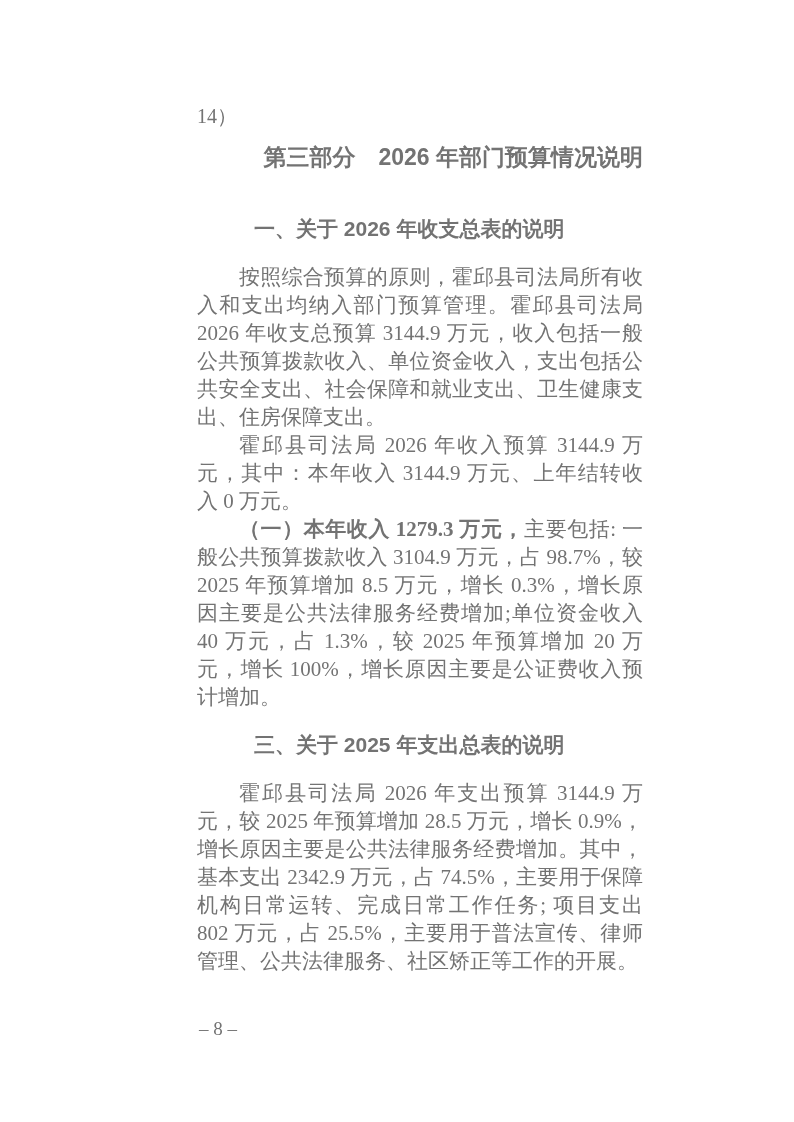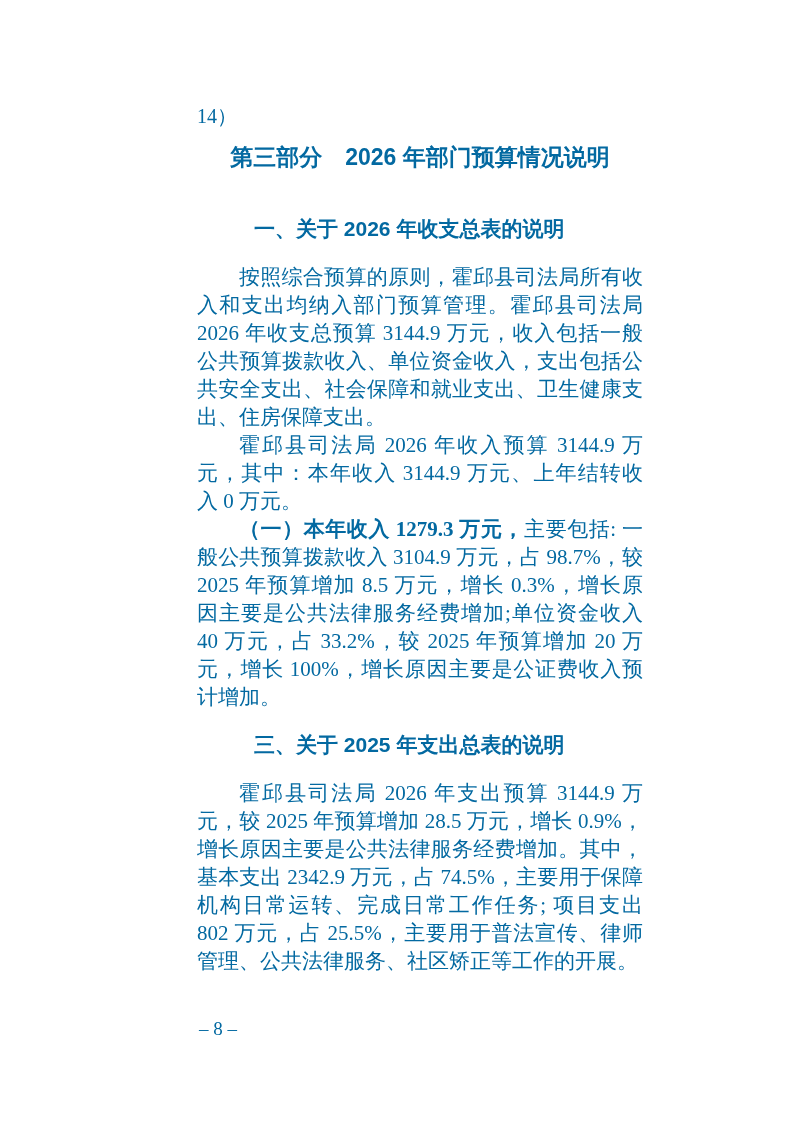--- a/index.html
+++ b/index.html
@@ -6,37 +6,37 @@
     margin: 0;
     padding: 0;
     background: #ffffff;
   }
   .page {
     position: relative;
     width: 640px;
     height: 1122px;
     margin: 0 auto;
     background: #ffffff;
-    color: #0369a1;
+    color: #737373;
     box-sizing: border-box;
     padding: 103px 74px 0 120px;
     overflow: hidden;
     font-family: "Liberation Serif", "DejaVu Serif", serif;
   }
   .header-note {
     font-size: 20px;
     line-height: 26px;
     font-family: "Liberation Serif", "DejaVu Serif", serif;
   }
   .doc-title {
     margin: 12px 0 0 0;
     font-size: 23px;
     line-height: 32px;
     font-weight: 700;
-    text-align: center;
+    text-align: right;
     font-family: "Liberation Sans", "DejaVu Sans", sans-serif;
   }
   .content {
     margin-top: 37px;
   }
   .section-heading {
     margin: 15px;
     font-size: 21px;
     line-height: 38px;
     font-weight: 700;
@@ -74,21 +74,21 @@
 
   <div class="content">
 
     <h2 class="section-heading">一、关于 2026 年收支总表的说明</h2>
 
     <p class="body-para">按照综合预算的原则，霍邱县司法局所有收入和支出均纳入部门预算管理。霍邱县司法局 2026 年收支总预算 3144.9 万元，收入包括一般公共预算拨款收入、单位资金收入，支出包括公共安全支出、社会保障和就业支出、卫生健康支出、住房保障支出。</p>
 
 
     <p class="body-para">霍邱县司法局 2026 年收入预算 3144.9 万元，其中：本年收入 3144.9 万元、上年结转收入 0 万元。</p>
 
-    <p class="body-para"><strong class="bold-lead">（一）本年收入 1279.3 万元，</strong><span>主要包括: 一般公共预算拨款收入 3104.9 万元，占 98.7%，较 2025 年预算增加 8.5 万元，增长 0.3%，增长原因主要是公共法律服务经费增加;单位资金收入 40 万元，占 33.2%，较 2025 年预算增加 20 万元，增长 100%，增长原因主要是公证费收入预计增加。</span></p>
+    <p class="body-para"><strong class="bold-lead">（一）本年收入 1279.3 万元，</strong><span>主要包括: 一般公共预算拨款收入 3104.9 万元，占 98.7%，较 2025 年预算增加 8.5 万元，增长 0.3%，增长原因主要是公共法律服务经费增加;单位资金收入 40 万元，占 1.3%，较 2025 年预算增加 20 万元，增长 100%，增长原因主要是公证费收入预计增加。</span></p>
 
     <h2 class="section-heading">三、关于 2025 年支出总表的说明</h2>
 
     <p class="body-para">霍邱县司法局 2026 年支出预算 3144.9 万元，较 2025 年预算增加 28.5 万元，增长 0.9%，增长原因主要是公共法律服务经费增加。其中，基本支出 2342.9 万元，占 74.5%，主要用于保障机构日常运转、完成日常工作任务; 项目支出 802 万元，占 25.5%，主要用于普法宣传、律师管理、公共法律服务、社区矫正等工作的开展。</p>
 
   </div>
 
   <div class="page-footer">– 8 –</div>
 
 </div>

